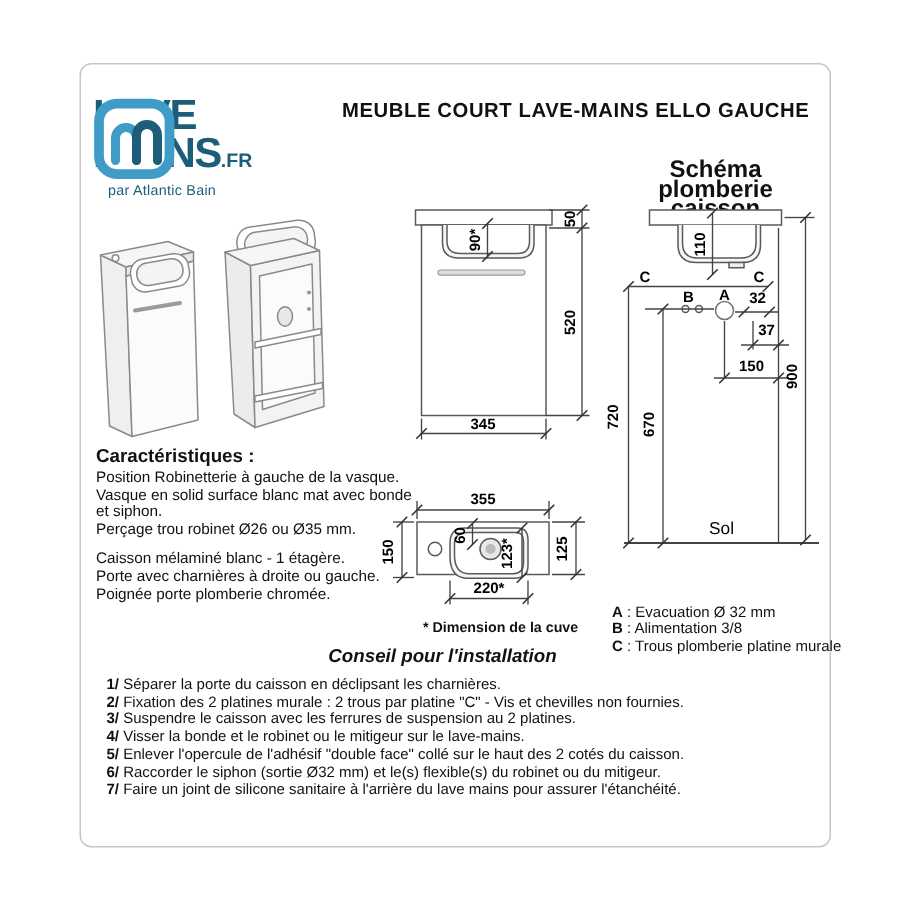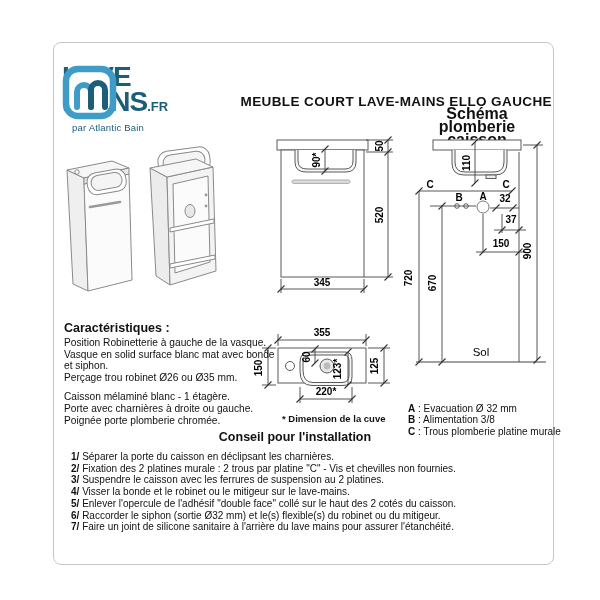--- a/index.html
+++ b/index.html
@@ -7,39 +7,39 @@
         font-family:"Liberation Sans",sans-serif;color:#111;}
   #frame{position:absolute;left:53px;top:42px;width:499px;height:521px;
          border:1px solid #c6c6c6;border-radius:8px;}
   
   #logo{position:absolute;left:62px;top:64px;display:flex;gap:5px;}
   #logo .mark{display:flex;flex-direction:column;}
   .lv-line{font-weight:bold;font-size:28px;line-height:25px;letter-spacing:-1px;color:#1c5d7a;}
   .lv-fr{font-size:13px;letter-spacing:0;}
   .lv-tag{font-weight:normal;font-size:9.5px;color:#1c5d7a;margin-top:3px;letter-spacing:.2px;padding-left:10px;}
   
-  #doc-title{position:absolute;left:228px;top:66px;width:324px;text-align:right;
-             font-weight:bold;font-size:13.5px;letter-spacing:.4px;margin-top:28px;}
+  #doc-title{position:absolute;left:228px;top:66px;width:324px;text-align:left;
+             font-weight:bold;font-size:13.5px;letter-spacing:.4px;}
   
   #sch-head{position:absolute;left:412px;top:107px;width:130px;text-align:center;
             font-weight:bold;font-size:16px;line-height:13px;}
   
   #chars{position:absolute;left:64px;top:297px;width:215px;}
-  #chars .h{font-weight:bold;font-size:12.5px;margin-bottom:2px;margin-top:24px;}
+  #chars .h{font-weight:bold;font-size:12.5px;margin-bottom:2px;}
   #chars .ln{font-size:10.2px;line-height:11.6px;white-space:nowrap;}
   #chars .gap{height:8px;}
   #weight{position:absolute;left:71px;top:399px;font-weight:bold;font-size:13px;}
   
   #legend{position:absolute;left:408px;top:383px;font-size:10px;line-height:11.3px;margin-top:20px;}
   #legend b{font-weight:bold;}
   
   #cuve-note{position:absolute;left:282px;top:413px;font-weight:bold;font-size:9.5px;}
   
   #inst-head{position:absolute;left:55px;top:430px;width:480px;text-align:center;
-             font-weight:bold;font-size:12.5px;}
+             font-weight:bold;font-size:12.5px;font-style:italic;}
   #steps{position:absolute;left:71px;top:451px;font-size:10px;line-height:11.7px;}
   #steps .st{white-space:nowrap;}
   #steps b{font-weight:bold;}
   svg{position:absolute;left:0;top:0;}
   svg text{font-family:"Liberation Sans",sans-serif;font-size:10px;font-weight:bold;fill:#000;}
   svg text.sol{font-size:11.5px;font-weight:normal;}
 </style>
 </head>
 <body>
 

